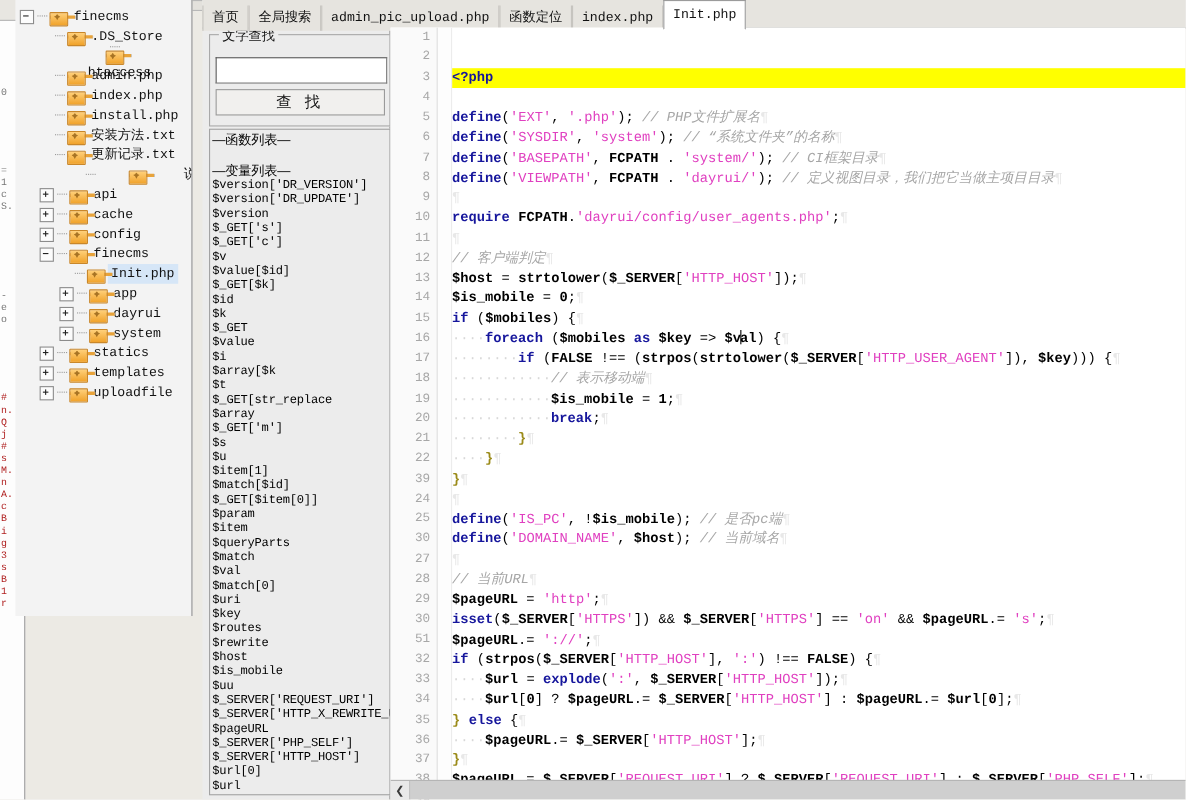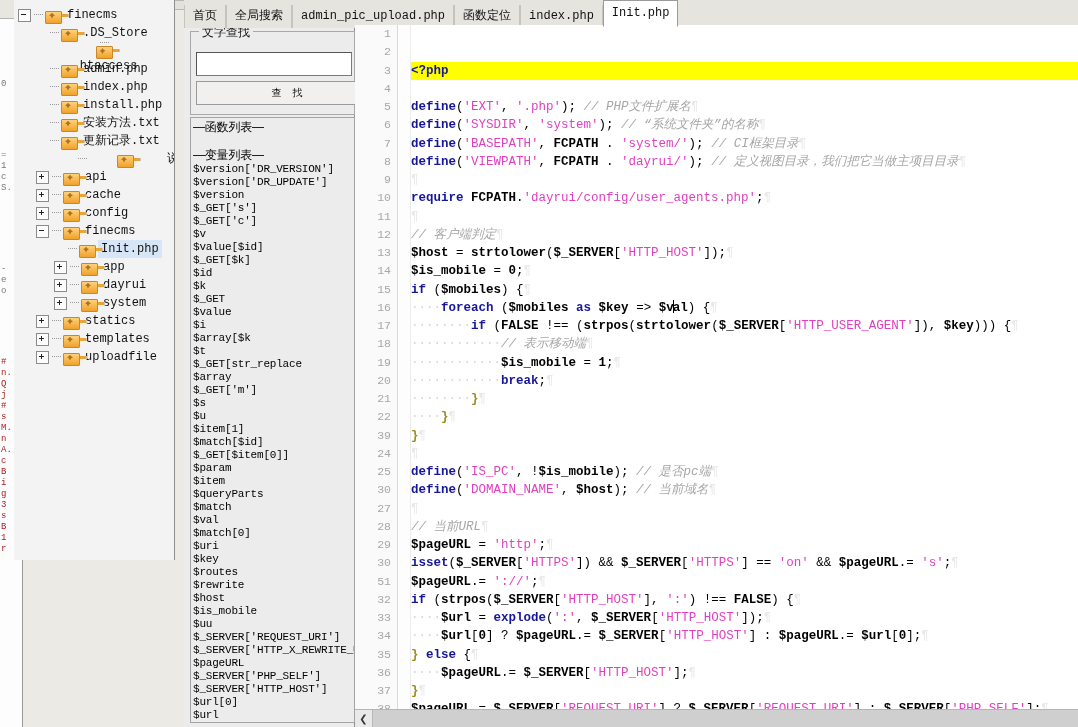--- a/index.html
+++ b/index.html
@@ -47,21 +47,21 @@
     font-family:"Liberation Mono", monospace;font-size:12px;color:#111;
     background:#e6e4df;border-left:1px solid #c6c4bf;border-right:1px solid #c6c4bf;
     white-space:nowrap;cursor:default;
   }
   .tab.active{background:#ffffff;border:1px solid #9b9b9b;border-bottom:1px solid #ffffff;margin-top:0;height:25px;line-height:25px;z-index:3;}
 
   .group{position:absolute;border:1px solid #a9a9a9;background:#ececec;}
   .group>.legend{position:absolute;top:-8px;left:8px;background:#ececec;padding:0 3px;font-size:12px;color:#111;font-family:"Liberation Sans", sans-serif;}
   .searchbox{position:absolute;left:196px;top:52px;width:146px;height:22px;background:#fff;border:1px solid #7a7a7a;border-top-color:#565656;border-left-color:#565656;}
   .findbtn{position:absolute;left:196px;top:81px;width:152px;height:22px;background:#f1f0ee;border:1px solid #9a9a9a;
-    text-align:center;line-height:21px;font-size:10px;color:#111;letter-spacing:4px;cursor:default;padding-left:16px;}
+    text-align:center;line-height:21px;font-size:14px;color:#111;letter-spacing:4px;cursor:default;}
 
   .listpane{position:absolute;left:190px;top:117px;width:163px;height:604px;background:#ececec;border:1px solid #a3a3a3;overflow:hidden;}
   .listinner{padding:2px 0 0 2px;}
   .lrow{height:13px;line-height:13px;font-family:"Liberation Mono", monospace;font-size:11px;color:#000;white-space:nowrap;letter-spacing:-0.2px;}
   .lrow.hdr{font-family:"Liberation Sans", sans-serif;font-size:12px;height:15px;line-height:15px;}
 
   
   .editor{position:absolute;left:355px;top:25px;right:0;bottom:0;background:#ffffff;overflow:hidden;}
   .gutter{position:absolute;left:0;top:0;width:42px;bottom:17px;background:#fafafa;border-right:1px solid #d9d9d9;}
   .gutter .gn{height:18.25px;line-height:18.25px;text-align:right;padding-right:6px;

